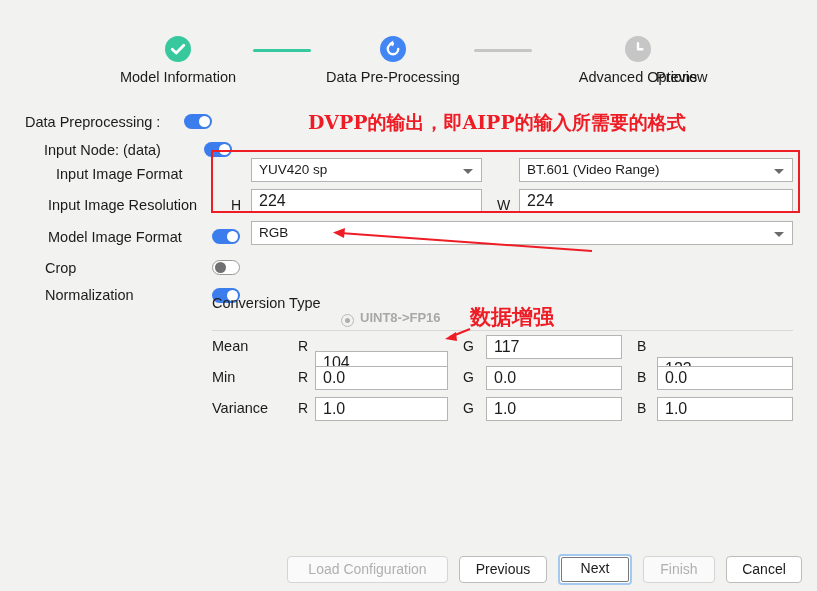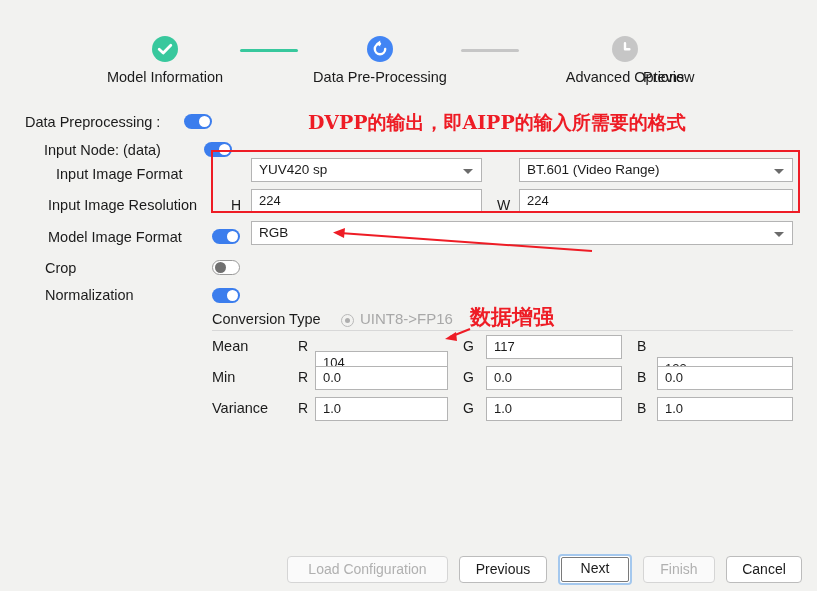--- a/index.html
+++ b/index.html
@@ -10,21 +10,21 @@
     font-family: "Liberation Sans", "DejaVu Sans", sans-serif;
     overflow: hidden;
   }
   #root {
     position: relative;
     width: 817px; height: 591px;
     background: #f2f2f0;
   }
 
   
-  .stepper { position: absolute; left: 3px; top: 36px; width: 684px; height: 60px; }
+  .stepper { position: absolute; left: 16px; top: 36px; width: 684px; height: 60px; }
   .step { position: absolute; text-align: center; }
   .step-icon {
     width: 26px; height: 26px; border-radius: 50%;
     margin: 0 auto; position: relative;
   }
   .step-icon.done   { background: #38c89d; }
   .step-icon.active { background: #4285f4; }
   .step-icon.idle   { background: #c6c6c6; }
   .step-icon svg { position: absolute; left: 0; top: 0; }
   .step-label {
@@ -63,21 +63,21 @@
   }
   .toggle.on .knob  { right: 2px; background: #ffffff; }
   .toggle.off .knob { left: 2px; top: 1px; background: #707070; }
 
   
   .tinput {
     position: absolute;
     height: 24px;
     background: #ffffff;
     border: 1px solid #b4b4b4;
-    font-size: 13px;
+    font-size: 16px;
     color: #1b1b1b;
     line-height: 22px;
     padding-left: 7px;
     white-space: nowrap;
     overflow: hidden;
   }
 
   
   .combo {
     position: absolute;
@@ -107,21 +107,21 @@
     width: 13px; height: 13px; border-radius: 50%;
     border: 1px solid #b9b9b9; background: #f2f2f0;
   }
   .radio-dot::after {
     content: ""; position: absolute;
     left: 3px; top: 3px; width: 5px; height: 5px;
     border-radius: 50%; background: #aeaeae;
   }
   .radio-text {
     position: absolute; left: 19px; top: 0;
-    font-size: 15px; color: #a8a8a8; white-space: nowrap;
+    font-size: 13px; color: #a8a8a8; white-space: nowrap; font-weight: bold;
   }
 
   
   .hline { position: absolute; height: 1px; background: #d8d8d8; }
 
   
   .anno {
     position: absolute;
     color: #ee1c25;
     font-family: "DejaVu Serif", "Liberation Serif", serif;
@@ -244,21 +244,21 @@
     <div class="lbl" style="left:45px; top:151px;">Crop</div>
     <div class="toggle off" style="left:212px; top:156px;">
         <span class="knob"></span>
       </div>
 
     <div class="lbl" style="left:45px; top:178px;">Normalization</div>
     <div class="toggle on" style="left:212px; top:184px;">
         <span class="knob"></span>
       </div>
 
-    <div class="lbl" style="left:212px; top:202px;">Conversion Type</div>
+    <div class="lbl" style="left:212px; top:186px;">Conversion Type</div>
     <div class="radio-wrap" style="left:341px; top:206px; height:20px;">
       <span class="radio-dot"></span>
       <span class="radio-text">UINT8-&gt;FP16</span>
     </div>
 
     <div class="hline" style="left:212px; top:226px; width:581px;"></div>
 
     <div class="lbl" style="left:212px; top:229px;">Mean</div>
     <div class="lbl small" style="left:298px; top:229px;">R</div>
     <div class="tinput" style="left:315px; top:247px; width:133px;">104</div>

